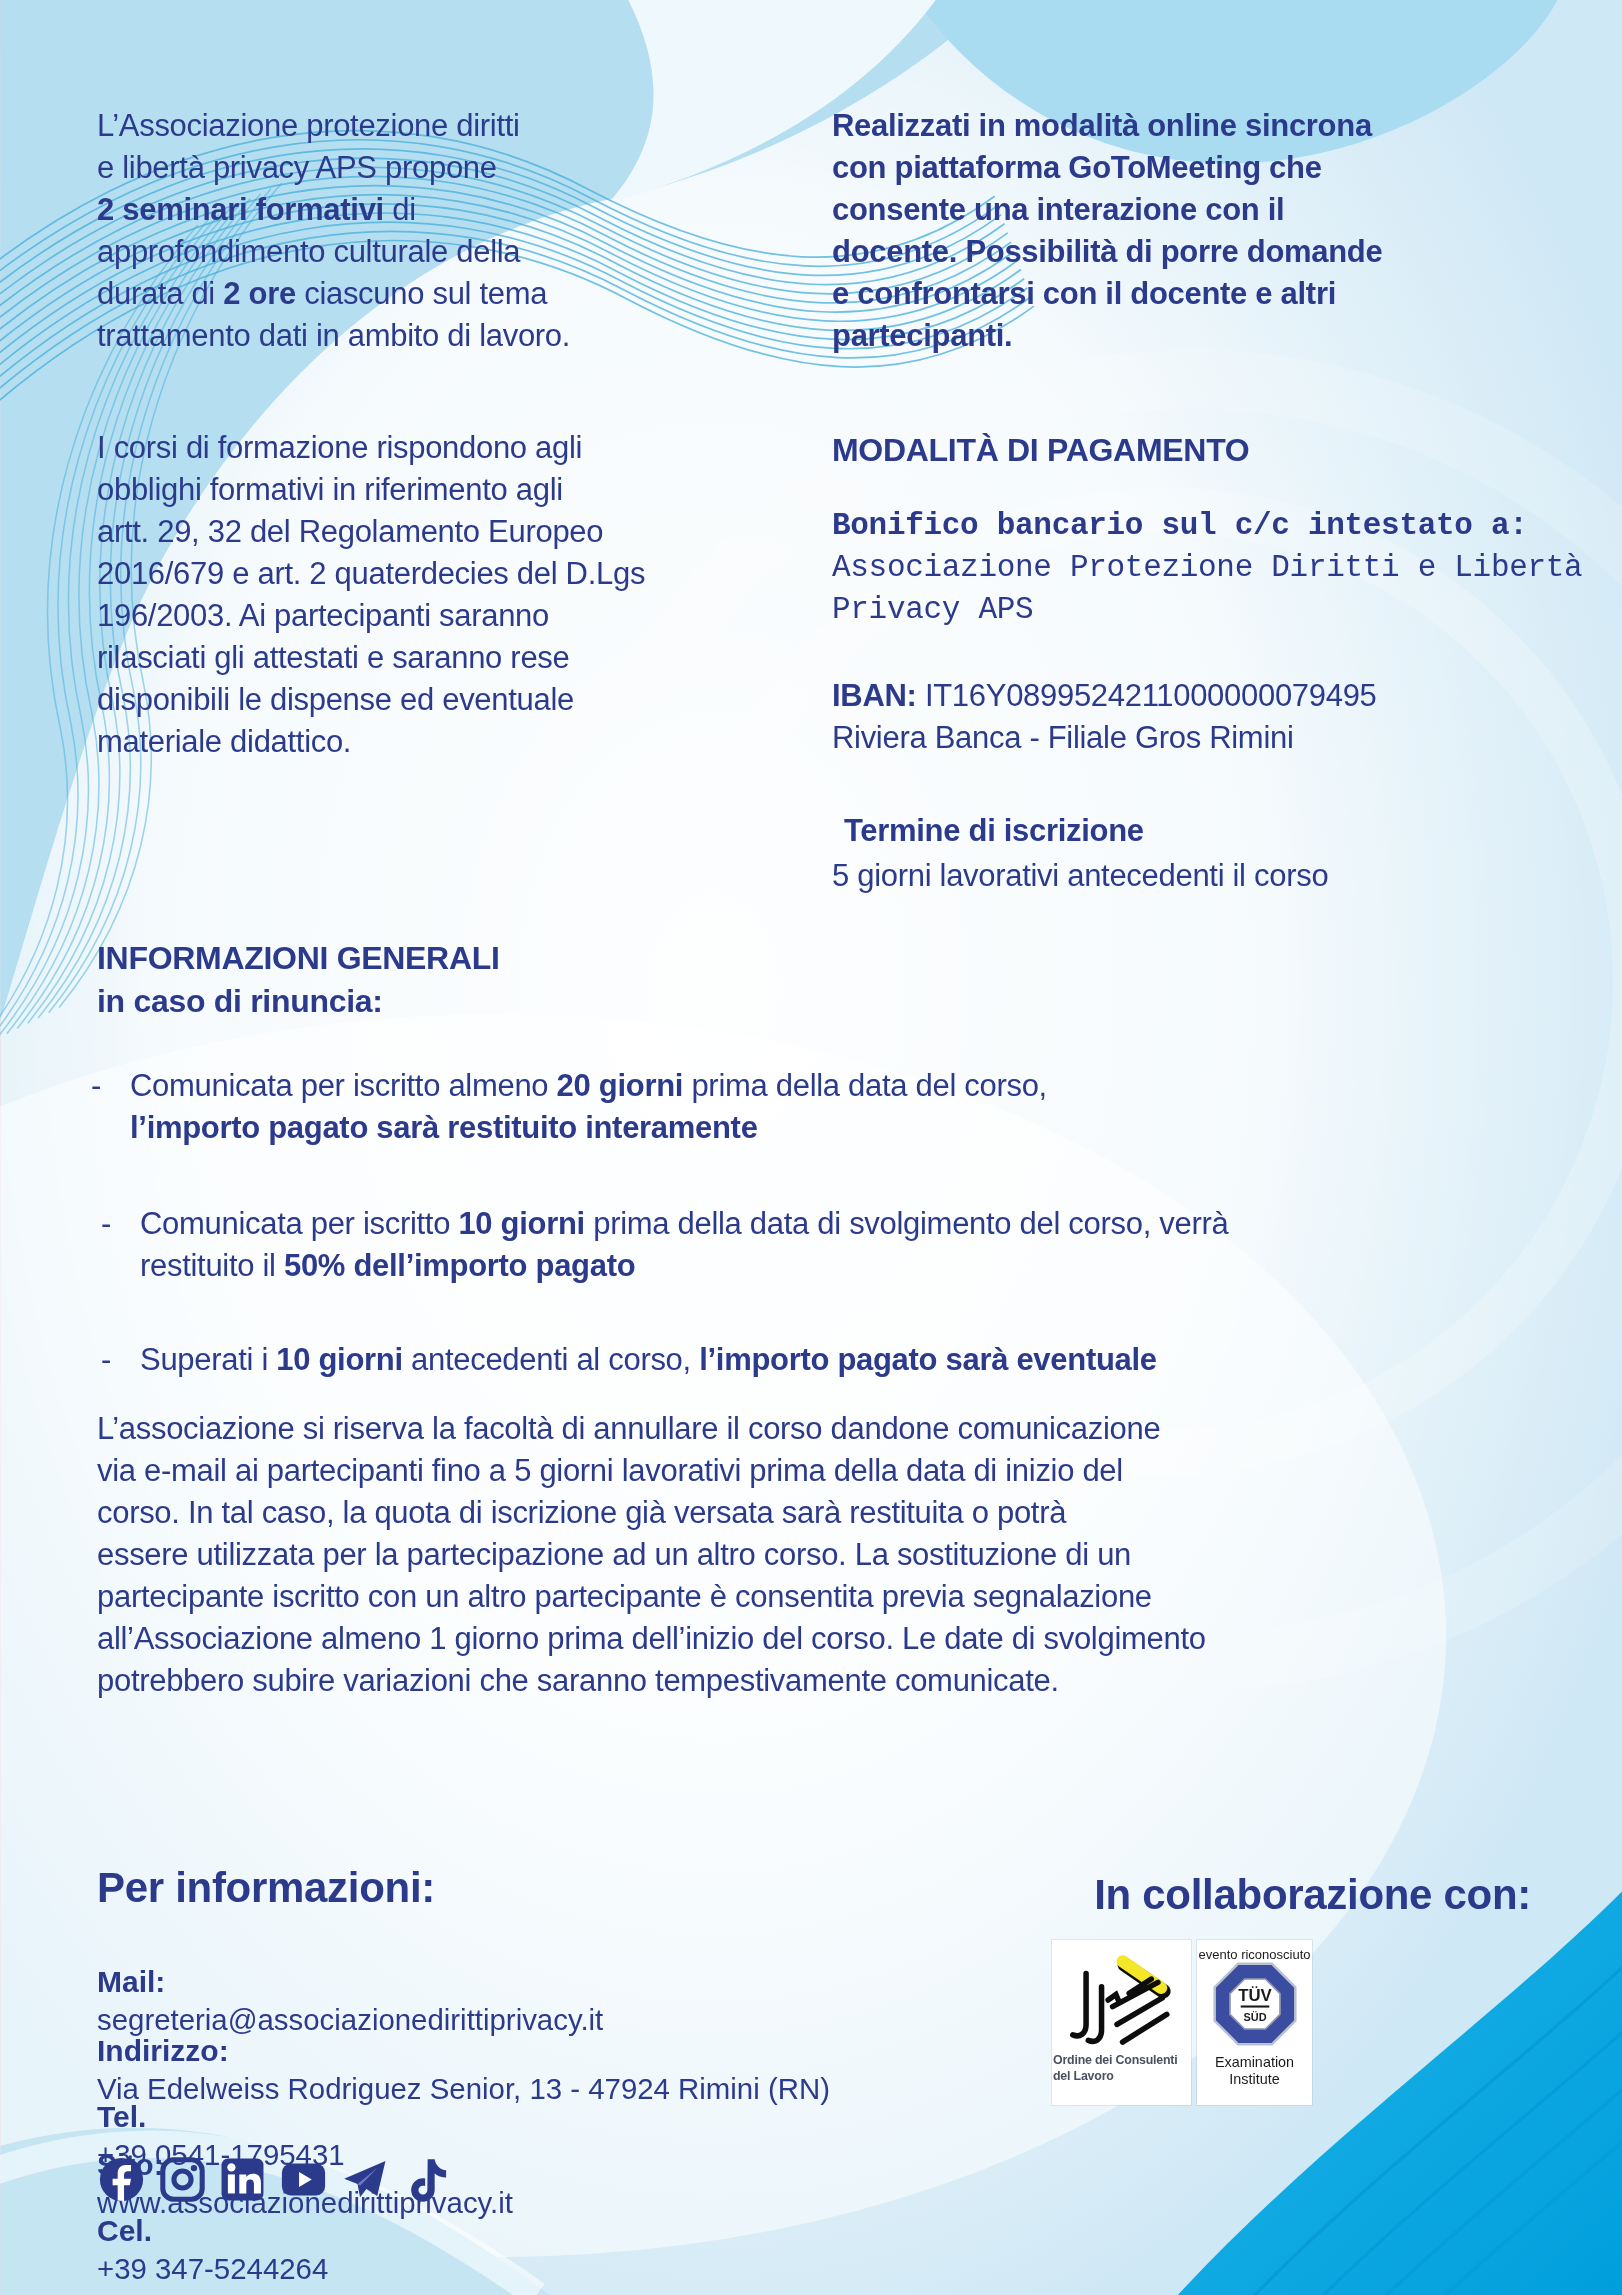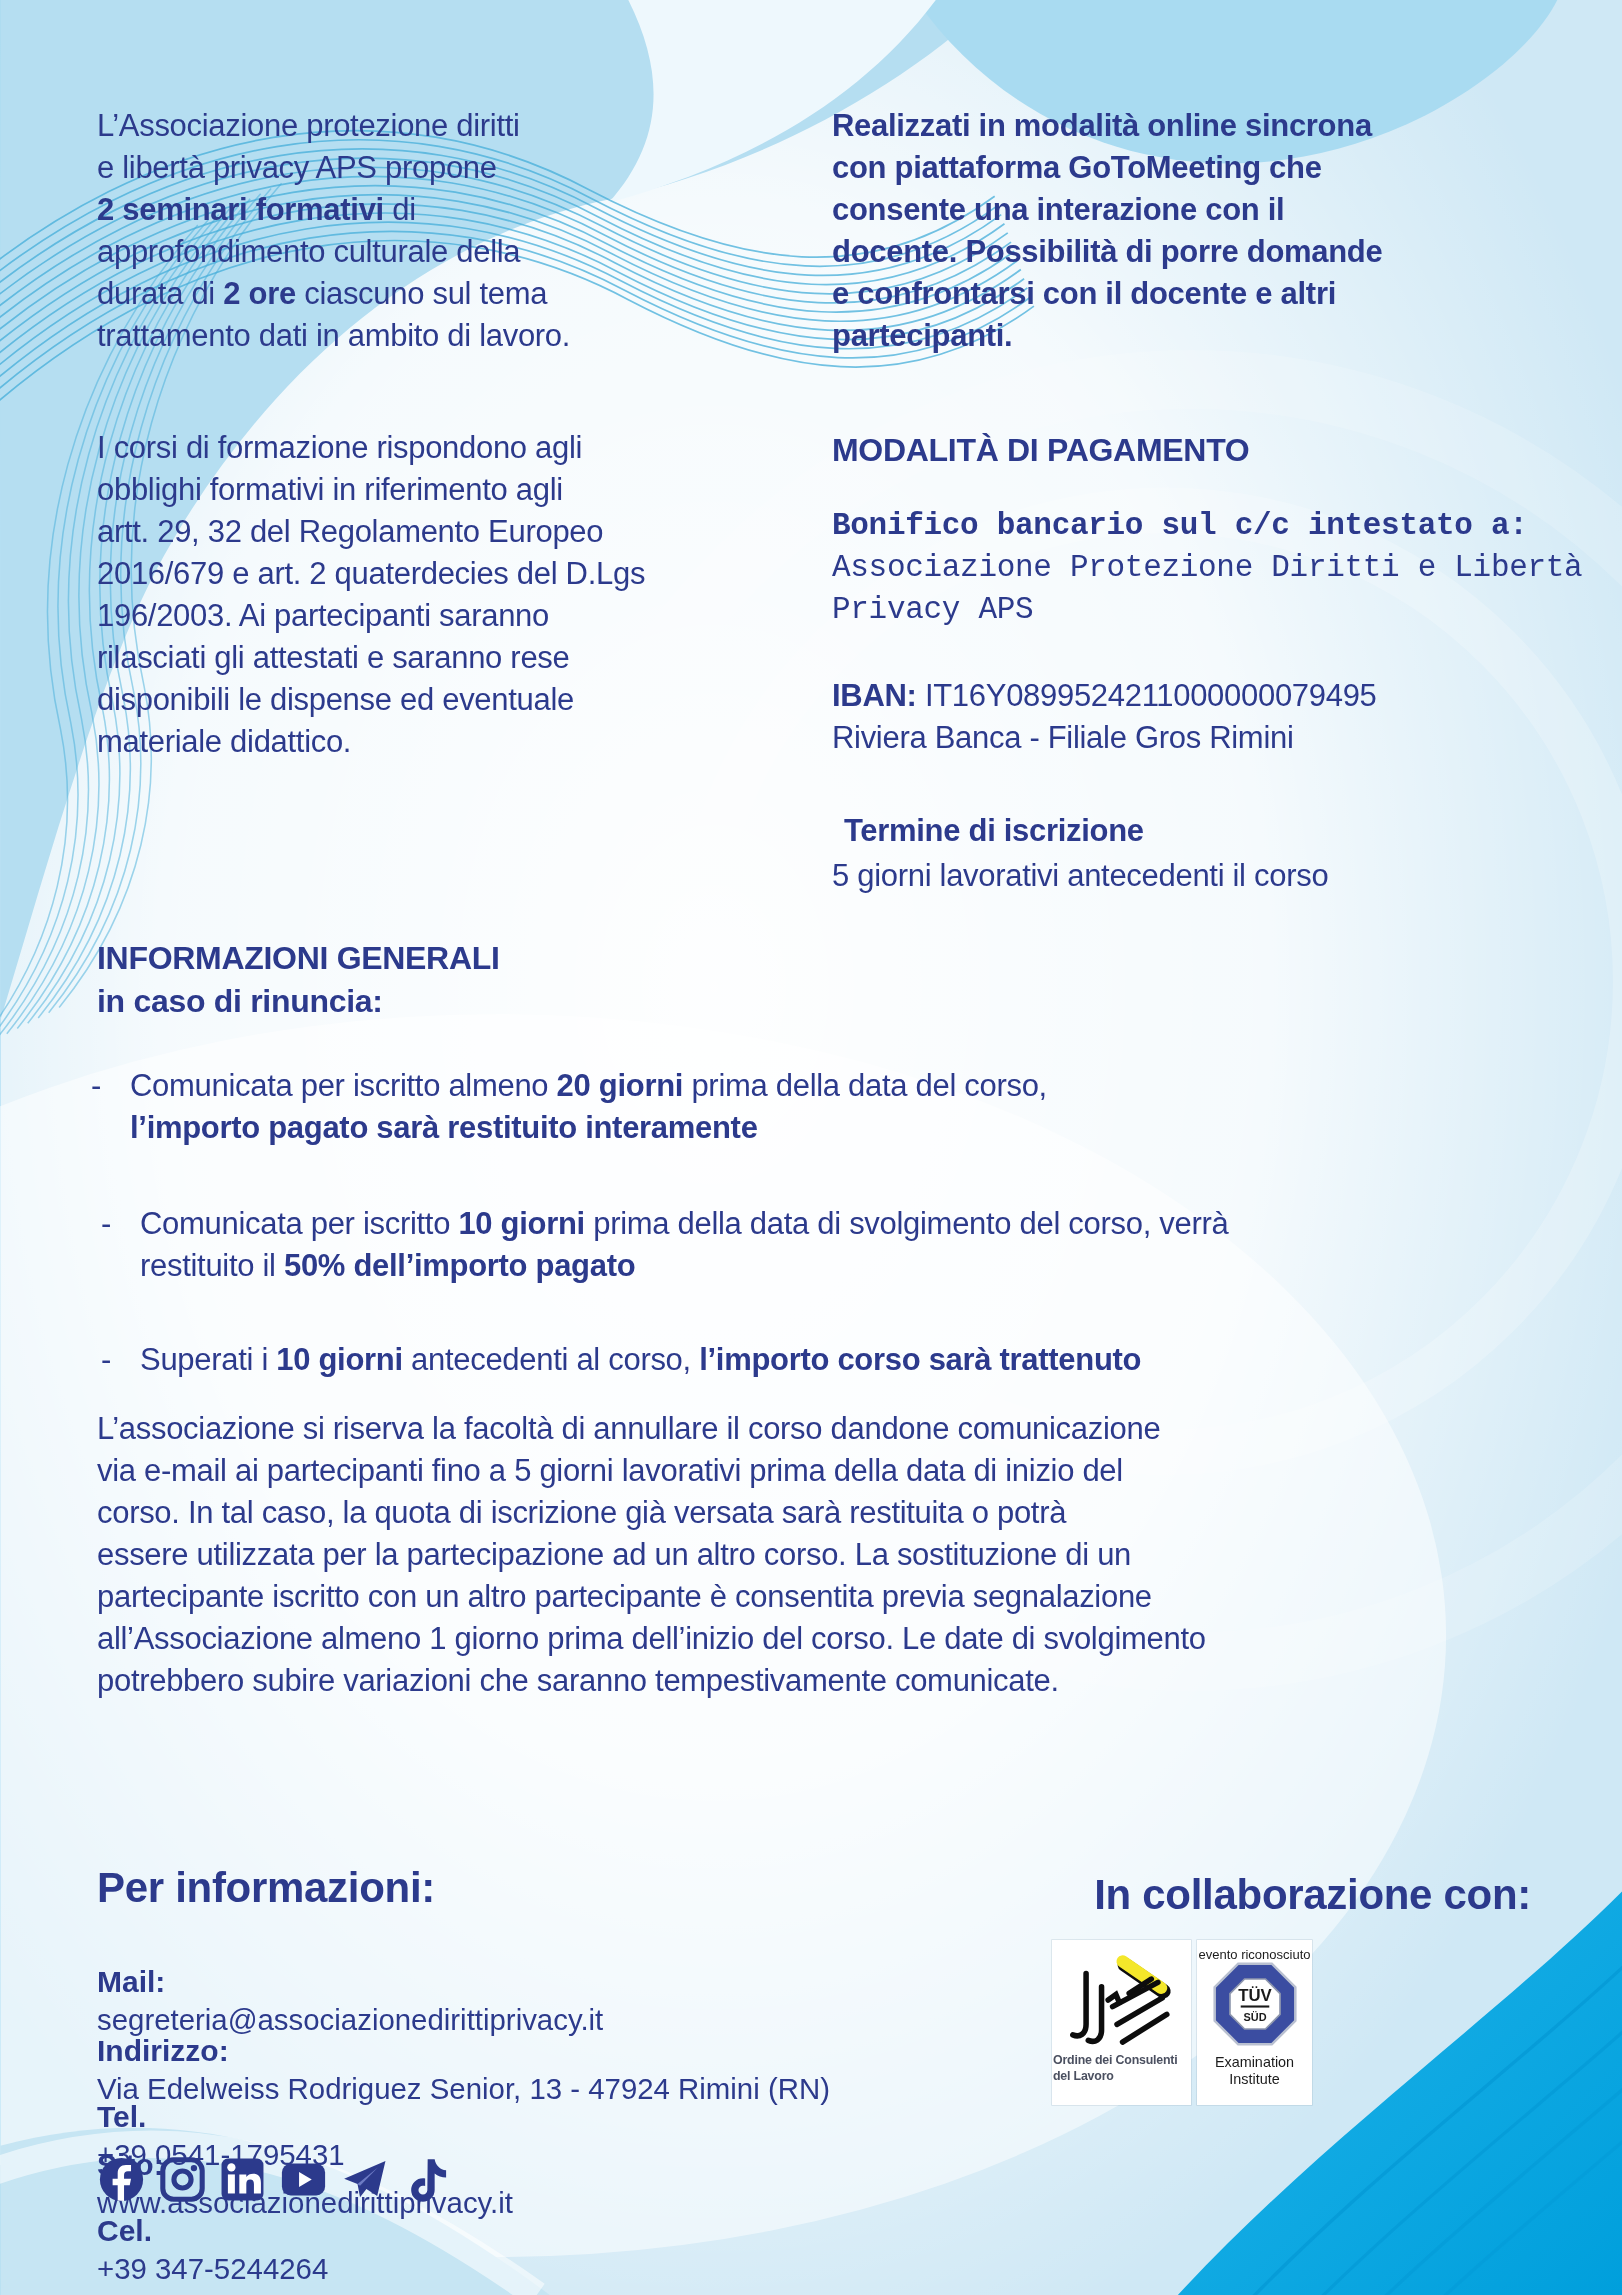--- a/index.html
+++ b/index.html
@@ -1,18 +1,18 @@
 <!DOCTYPE html>
 <html style="font-size:10.5px"><head>
 <meta charset="utf-8">
 <style>
   html,body{margin:0;padding:0;background:#9db8c6;}
   .page{
     position:relative;width:1623px;height:2295px;overflow:hidden;
-    background:#0ea5e9;color:#2c3a8c;
+    background:#fca5a5;color:#2c3a8c;
     font-family:"Liberation Sans",sans-serif;
   }
   .bg{position:absolute;left:0;top:0;width:1623px;height:2295px;display:block;}
   .t{position:absolute;white-space:pre-line;}
   .body{font-size:31px;line-height:42px;letter-spacing:-0.3px;}
   .hsec{font-weight:700;font-size:32px;line-height:43px;letter-spacing:-0.3px;}
   .h1{font-weight:700;font-size:42px;line-height:48px;letter-spacing:-0.3px;}
   .bullet{padding-left:43px;}
   .bullet::before{content:"-";position:absolute;left:3.9px;top:0;}
   .contact{font-size:29.4px;line-height:38px;}
@@ -131,21 +131,21 @@
 Riviera Banca - Filiale Gros Rimini</div>
   <div class="t body" style="left:832px;top:810px;width:746px;font-weight:700;margin-left:12px;">Termine di iscrizione</div>
   <div class="t body" style="left:832px;top:855px;width:785px;">5 giorni lavorativi antecedenti il corso</div>
 
   <div class="t hsec" style="left:97px;top:937px;width:785px;">INFORMAZIONI GENERALI
 in caso di rinuncia:</div>
   <div class="t body bullet" style="left:87px;top:1065px;width:1427px;">Comunicata per iscritto almeno <b>20 giorni</b> prima della data del corso,
 <b>l’importo pagato sarà restituito interamente</b></div>
   <div class="t body bullet" style="left:97px;top:1203px;width:1427px;">Comunicata per iscritto <b>10 giorni</b> prima della data di svolgimento del corso, verrà
 restituito il <b>50% dell’importo pagato</b></div>
-  <div class="t body bullet" style="left:97px;top:1339px;width:1427px;">Superati i <b>10 giorni</b> antecedenti al corso, <b>l’importo corso sarà trattenuto</b></div>
+  <div class="t body bullet" style="left:97px;top:1339px;width:1427px;">Superati i <b>10 giorni</b> antecedenti al corso, <b>l’importo pagato sarà eventuale</b></div>
   <div class="t body" style="left:97px;top:1408px;width:1440px;">L’associazione si riserva la facoltà di annullare il corso dandone comunicazione
 via e-mail ai partecipanti fino a 5 giorni lavorativi prima della data di inizio del
 corso. In tal caso, la quota di iscrizione già versata sarà restituita o potrà
 essere utilizzata per la partecipazione ad un altro corso. La sostituzione di un
 partecipante iscritto con un altro partecipante è consentita previa segnalazione
 all’Associazione almeno 1 giorno prima dell’inizio del corso. Le date di svolgimento
 potrebbero subire variazioni che saranno tempestivamente comunicate.</div>
 
   <div class="t h1" style="left:97px;top:1864px;width:589px;">Per informazioni:</div>
 

